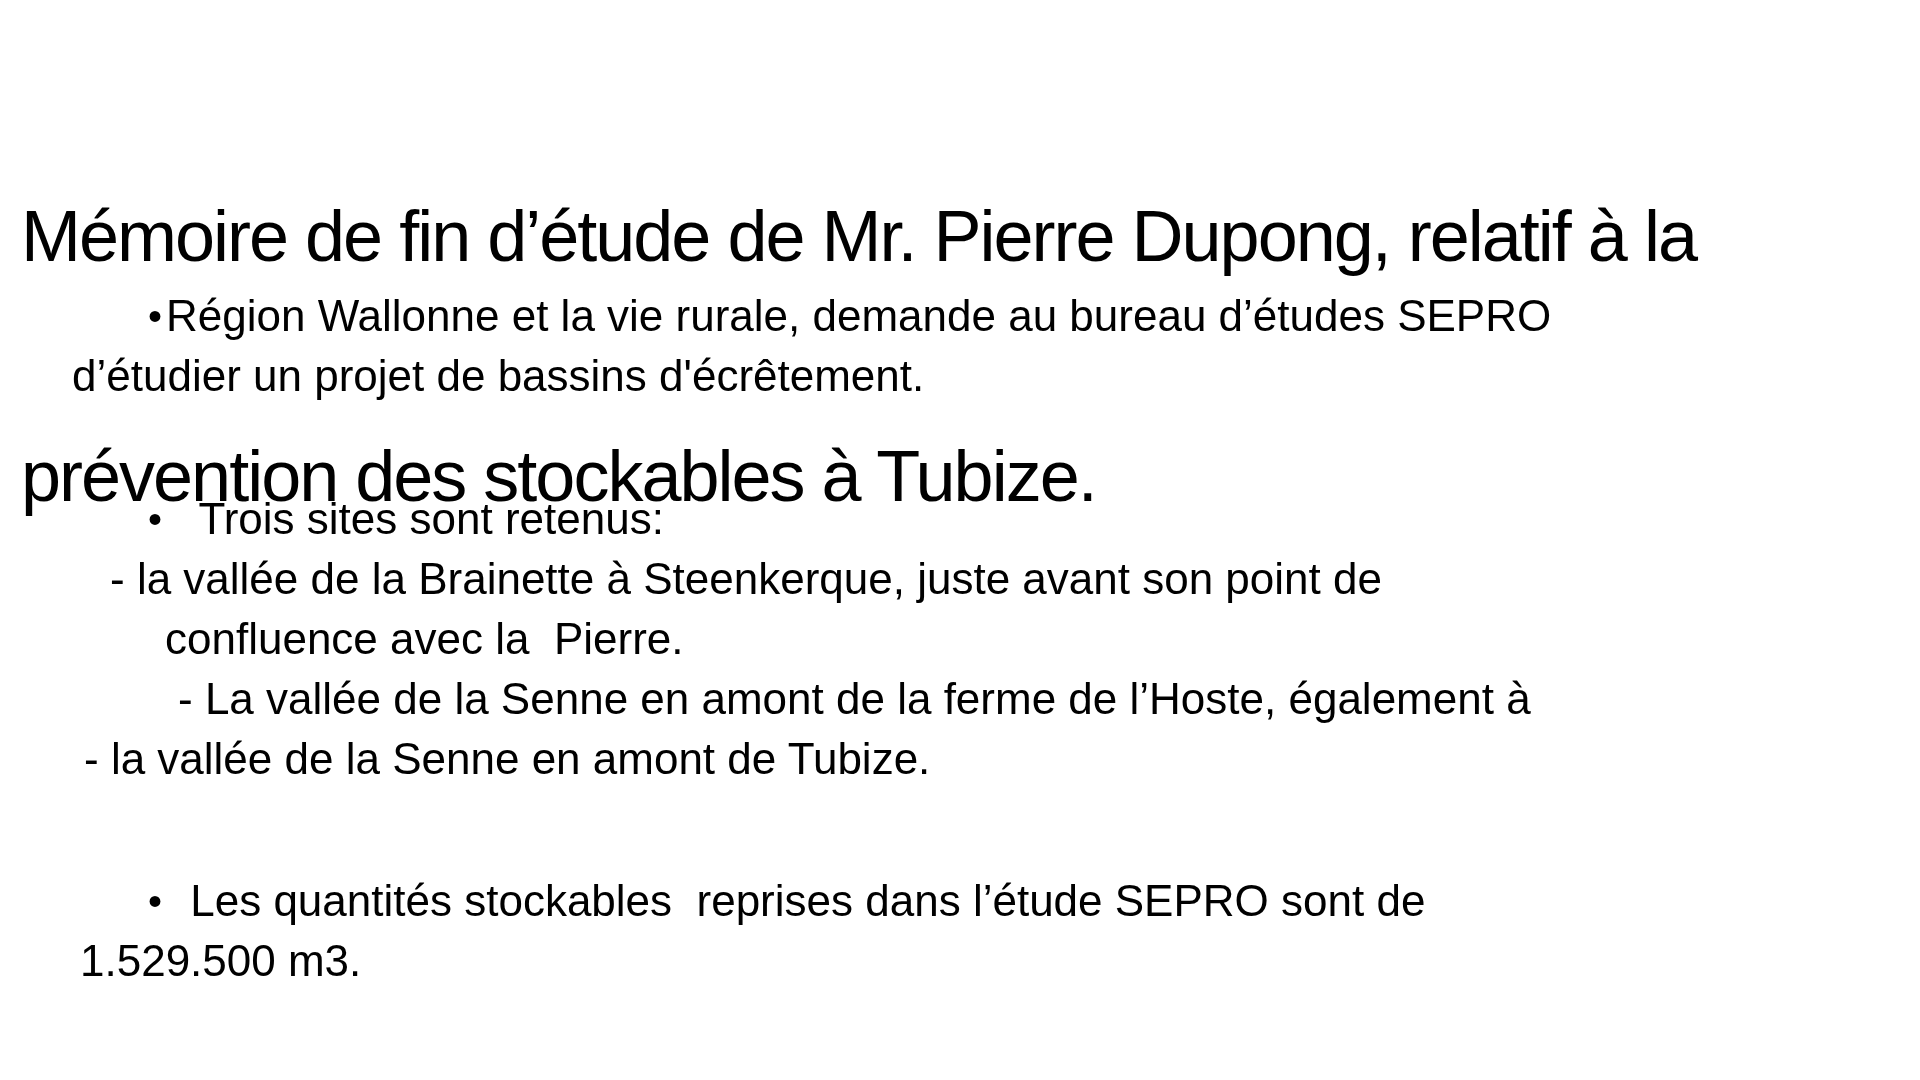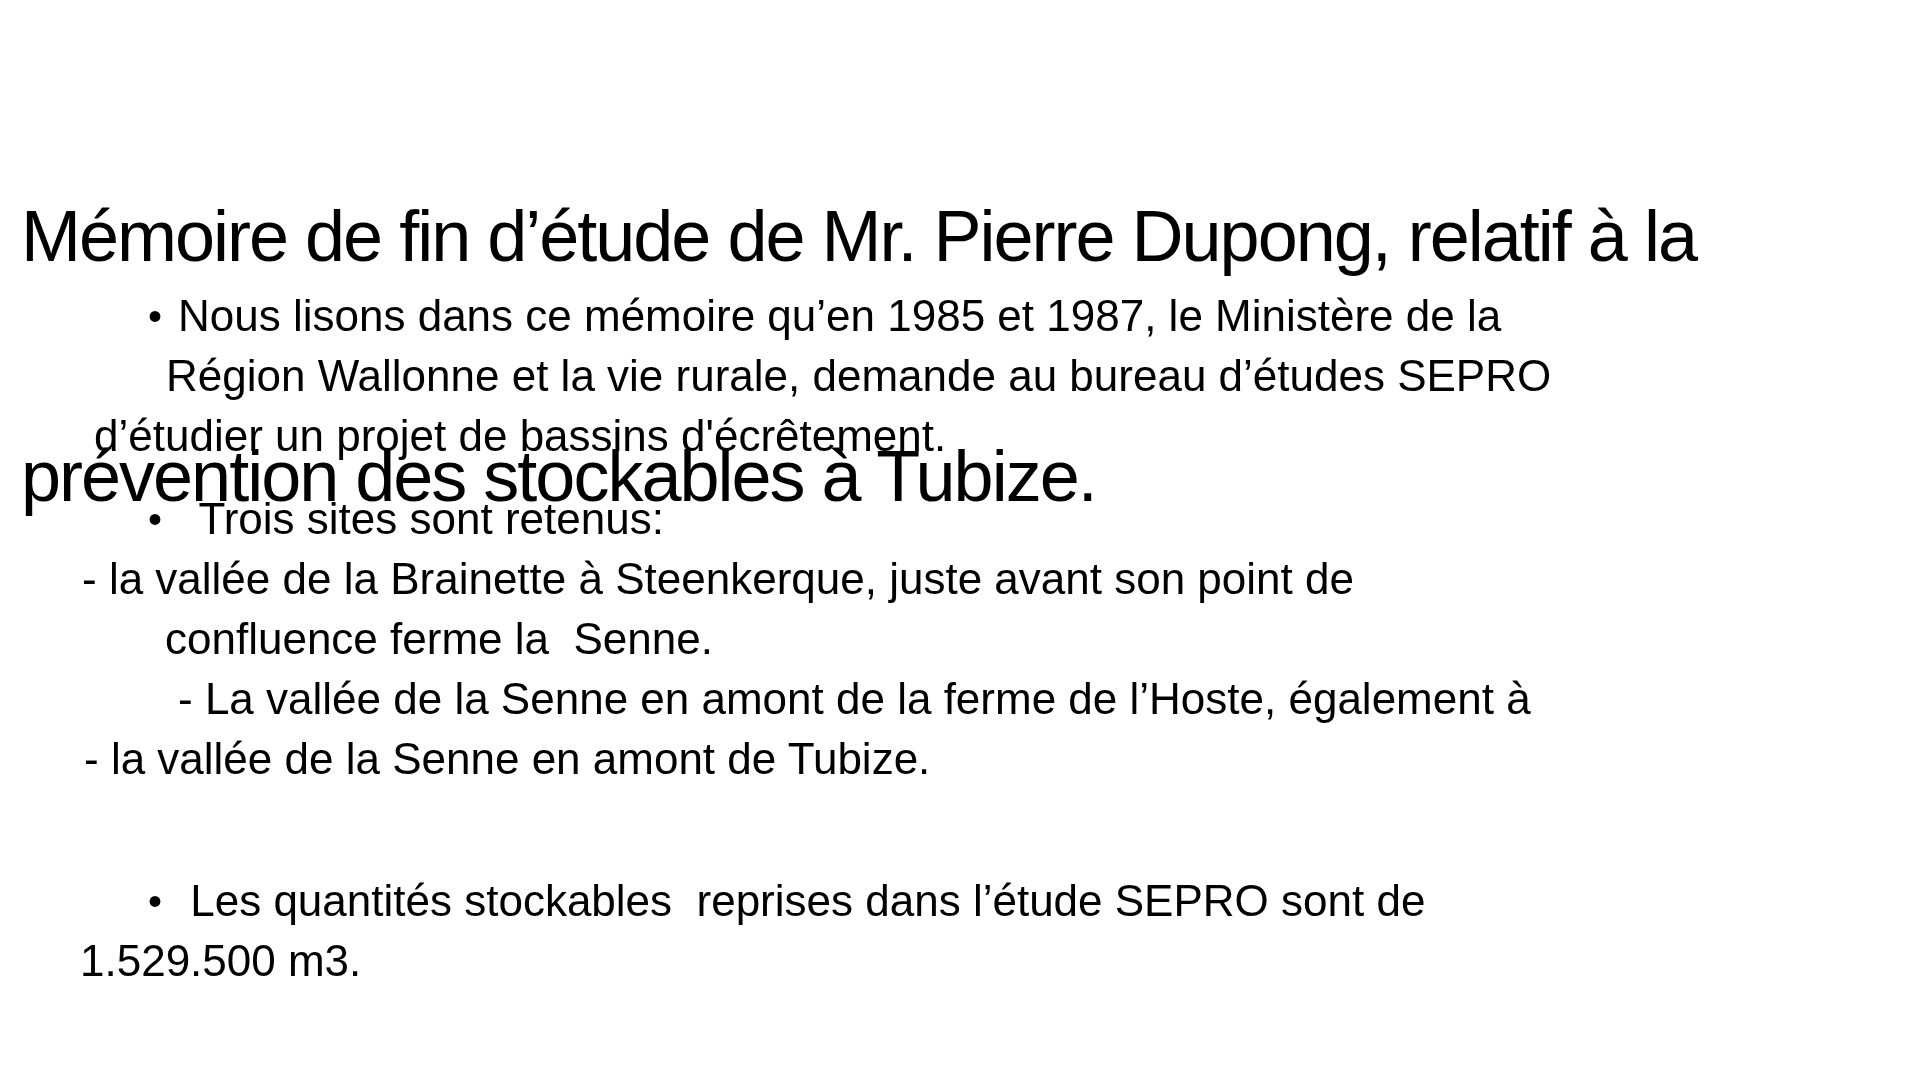--- a/index.html
+++ b/index.html
@@ -55,30 +55,29 @@
 
 <div class="slide">
 
   <h1 class="title">
     <div class="title-line">Mémoire de fin d’étude de Mr. Pierre Dupong, relatif à la</div>
     <div class="title-line">prévention des stockables à Tubize.</div>
   </h1>
 
   <div class="para p1">
     <span class="dot">•</span>
-    <div class="ln" style="margin-left:178px">Nous lisons dans ce mémoire qu’en 1985 et 1987, le Ministère de la</div>
     <div class="ln" style="margin-left:166px">Région Wallonne et la vie rurale, demande au bureau d’études SEPRO</div>
-    <div class="ln" style="margin-left:94px">d’étudier un projet de bassins d'écrêtement.</div>
+    <div class="ln" style="margin-left:72px">d’étudier un projet de bassins d'écrêtement.</div>
   </div>
 
   <div class="para p2">
     <span class="dot">•</span>
     <div class="ln" style="margin-left:187px"> Trois sites sont retenus:</div>
-    <div class="ln" style="margin-left:82px">- la vallée de la Brainette à Steenkerque, juste avant son point de</div>
-    <div class="ln" style="margin-left:165px">confluence ferme la  Senne.</div>
+    <div class="ln" style="margin-left:110px">- la vallée de la Brainette à Steenkerque, juste avant son point de</div>
+    <div class="ln" style="margin-left:165px">confluence avec la  Pierre.</div>
     <div class="ln" style="margin-left:178px">- La vallée de la Senne en amont de la ferme de l’Hoste, également à</div>
     <div class="ln" style="margin-left:84px">- la vallée de la Senne en amont de Tubize.</div>
   </div>
 
   <div class="para p3">
     <span class="dot">•</span>
     <div class="ln" style="margin-left:178px"> Les quantités stockables  reprises dans l’étude SEPRO sont de</div>
     <div class="ln" style="margin-left:80px">1.529.500 m3.</div>
   </div>
 

